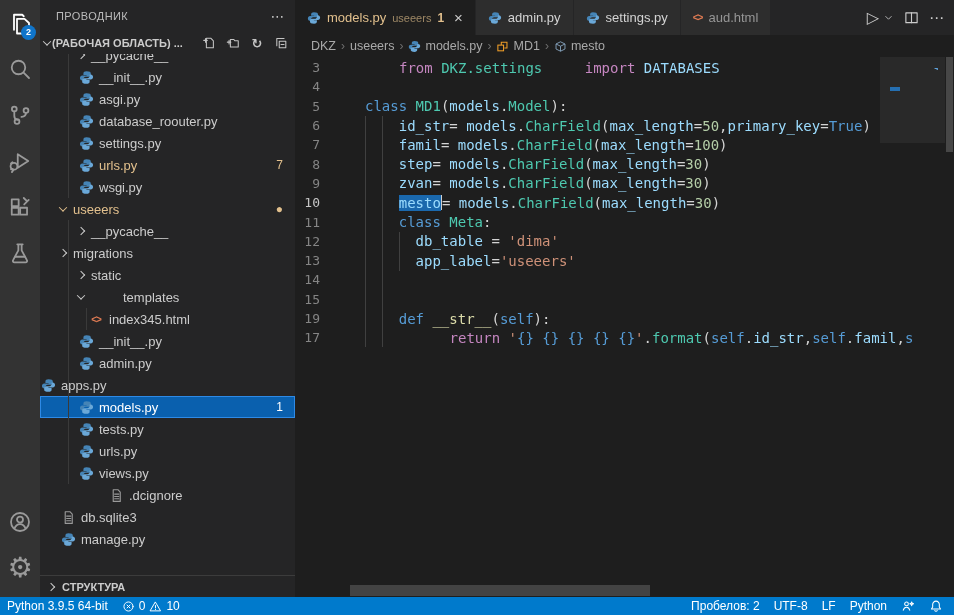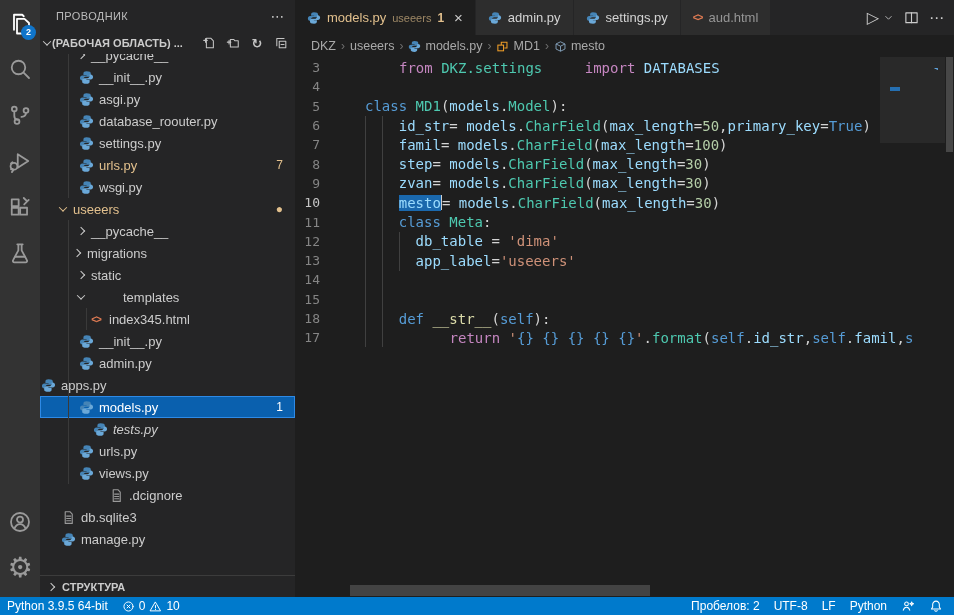--- a/index.html
+++ b/index.html
@@ -276,21 +276,21 @@
             <span class="tbadge">●</span>
           </div>
         </div>
         <div class="trow guide1">
           <div class="tinner" style="padding-left: 38px;">
             <span class="chev right" style="border-color: rgb(204, 204, 204); margin-right: 7px;"></span>
             <span class="tlabel">__pycache__</span>
           </div>
         </div>
         <div class="trow guide1">
-          <div class="tinner" style="padding-left: 34px;">
+          <div class="tinner" style="padding-left: 20px;">
             <span class="chev right" style="border-color: rgb(204, 204, 204); margin-right: 7px;"></span>
             <span class="tlabel">migrations</span>
           </div>
         </div>
         <div class="trow guide1">
           <div class="tinner" style="padding-left: 38px;">
             <span class="chev right" style="border-color: rgb(204, 204, 204); margin-right: 7px;"></span>
             <span class="tlabel">static</span>
           </div>
         </div>
@@ -347,21 +347,21 @@
               <svg width="15" height="15" viewBox="0 0 16 16">
                 <path fill="#4584b6" d="M7.9 1.3c-1.9 0-3.2.9-3.2 2.3v1.7h3.4v.5H3.5C2.1 5.8 1 6.9 1 8.5S2.1 11.2 3.5 11.2h1.2V9.5c0-1.3 1.1-2.4 2.5-2.4h3.4c1.1 0 2-.9 2-2V3.6c0-1.4-1.3-2.3-4.7-2.3z"></path>
                 <path fill="#6aa8d8" d="M8.1 14.7c1.9 0 3.2-.9 3.2-2.3v-1.7H7.9v-.5h4.6c1.4 0 2.5-1.1 2.5-2.7s-1.1-2.7-2.5-2.7h-1.2v1.7c0 1.3-1.1 2.4-2.5 2.4H5.4c-1.1 0-2 .9-2 2v1.5c0 1.4 1.3 2.3 4.7 2.3z"></path>
               </svg>
             </span>
             <span class="tlabel">models.py</span>
             <span class="tbadge">1</span>
           </div>
         </div>
         <div class="trow guide1">
-          <div class="tinner" style="padding-left: 52px; font-style: italic;">
+          <div class="tinner" style="padding-left: 38px;">
             <span class="ticon">
               <svg width="15" height="15" viewBox="0 0 16 16">
                 <path fill="#4584b6" d="M7.9 1.3c-1.9 0-3.2.9-3.2 2.3v1.7h3.4v.5H3.5C2.1 5.8 1 6.9 1 8.5S2.1 11.2 3.5 11.2h1.2V9.5c0-1.3 1.1-2.4 2.5-2.4h3.4c1.1 0 2-.9 2-2V3.6c0-1.4-1.3-2.3-4.7-2.3z"></path>
                 <path fill="#6aa8d8" d="M8.1 14.7c1.9 0 3.2-.9 3.2-2.3v-1.7H7.9v-.5h4.6c1.4 0 2.5-1.1 2.5-2.7s-1.1-2.7-2.5-2.7h-1.2v1.7c0 1.3-1.1 2.4-2.5 2.4H5.4c-1.1 0-2 .9-2 2v1.5c0 1.4 1.3 2.3 4.7 2.3z"></path>
               </svg>
             </span>
             <span class="tlabel">tests.py</span>
           </div>
         </div>
         <div class="trow guide1">
@@ -573,21 +573,21 @@
           </div>
           <div class="line">
             <span class="ln">14</span>
             <span class="lc"></span>
           </div>
           <div class="line">
             <span class="ln">15</span>
             <span class="lc"></span>
           </div>
           <div class="line">
-            <span class="ln">18</span>
+            <span class="ln">19</span>
             <span class="lc"><span class="seg sg-w">    </span><span class="seg sg-b">def </span><span class="seg sg-f">__str__</span><span class="seg sg-w">(</span><span class="seg sg-b">self</span><span class="seg sg-w">):</span></span>
           </div>
           <div class="line">
             <span class="ln">17</span>
             <span class="lc"><span class="seg sg-w">      </span><span class="seg sg-k">return </span><span class="seg sg-s">'</span><span class="seg sg-br">{}</span><span class="seg sg-s"> </span><span class="seg sg-br">{}</span><span class="seg sg-s"> </span><span class="seg sg-br">{}</span><span class="seg sg-s"> </span><span class="seg sg-br">{}</span><span class="seg sg-s"> </span><span class="seg sg-br">{}</span><span class="seg sg-s">'</span><span class="seg sg-w">.</span><span class="seg sg-t">format</span><span class="seg sg-w">(</span><span class="seg sg-b">self</span><span class="seg sg-w">.</span><span class="seg sg-v">id_str</span><span class="seg sg-w">,</span><span class="seg sg-b">self</span><span class="seg sg-w">.</span><span class="seg sg-v">famil</span><span class="seg sg-w">,</span><span class="seg sg-b">s</span></span>
           </div>
         </div>
       <div class="iguide" style="left:70px; top:59px; height:231px;"></div>
       <div class="iguide" style="left:87px; top:59px; height:231px;"></div>
       <div class="iguide" style="left:104px; top:175px; height:39px;"></div>

